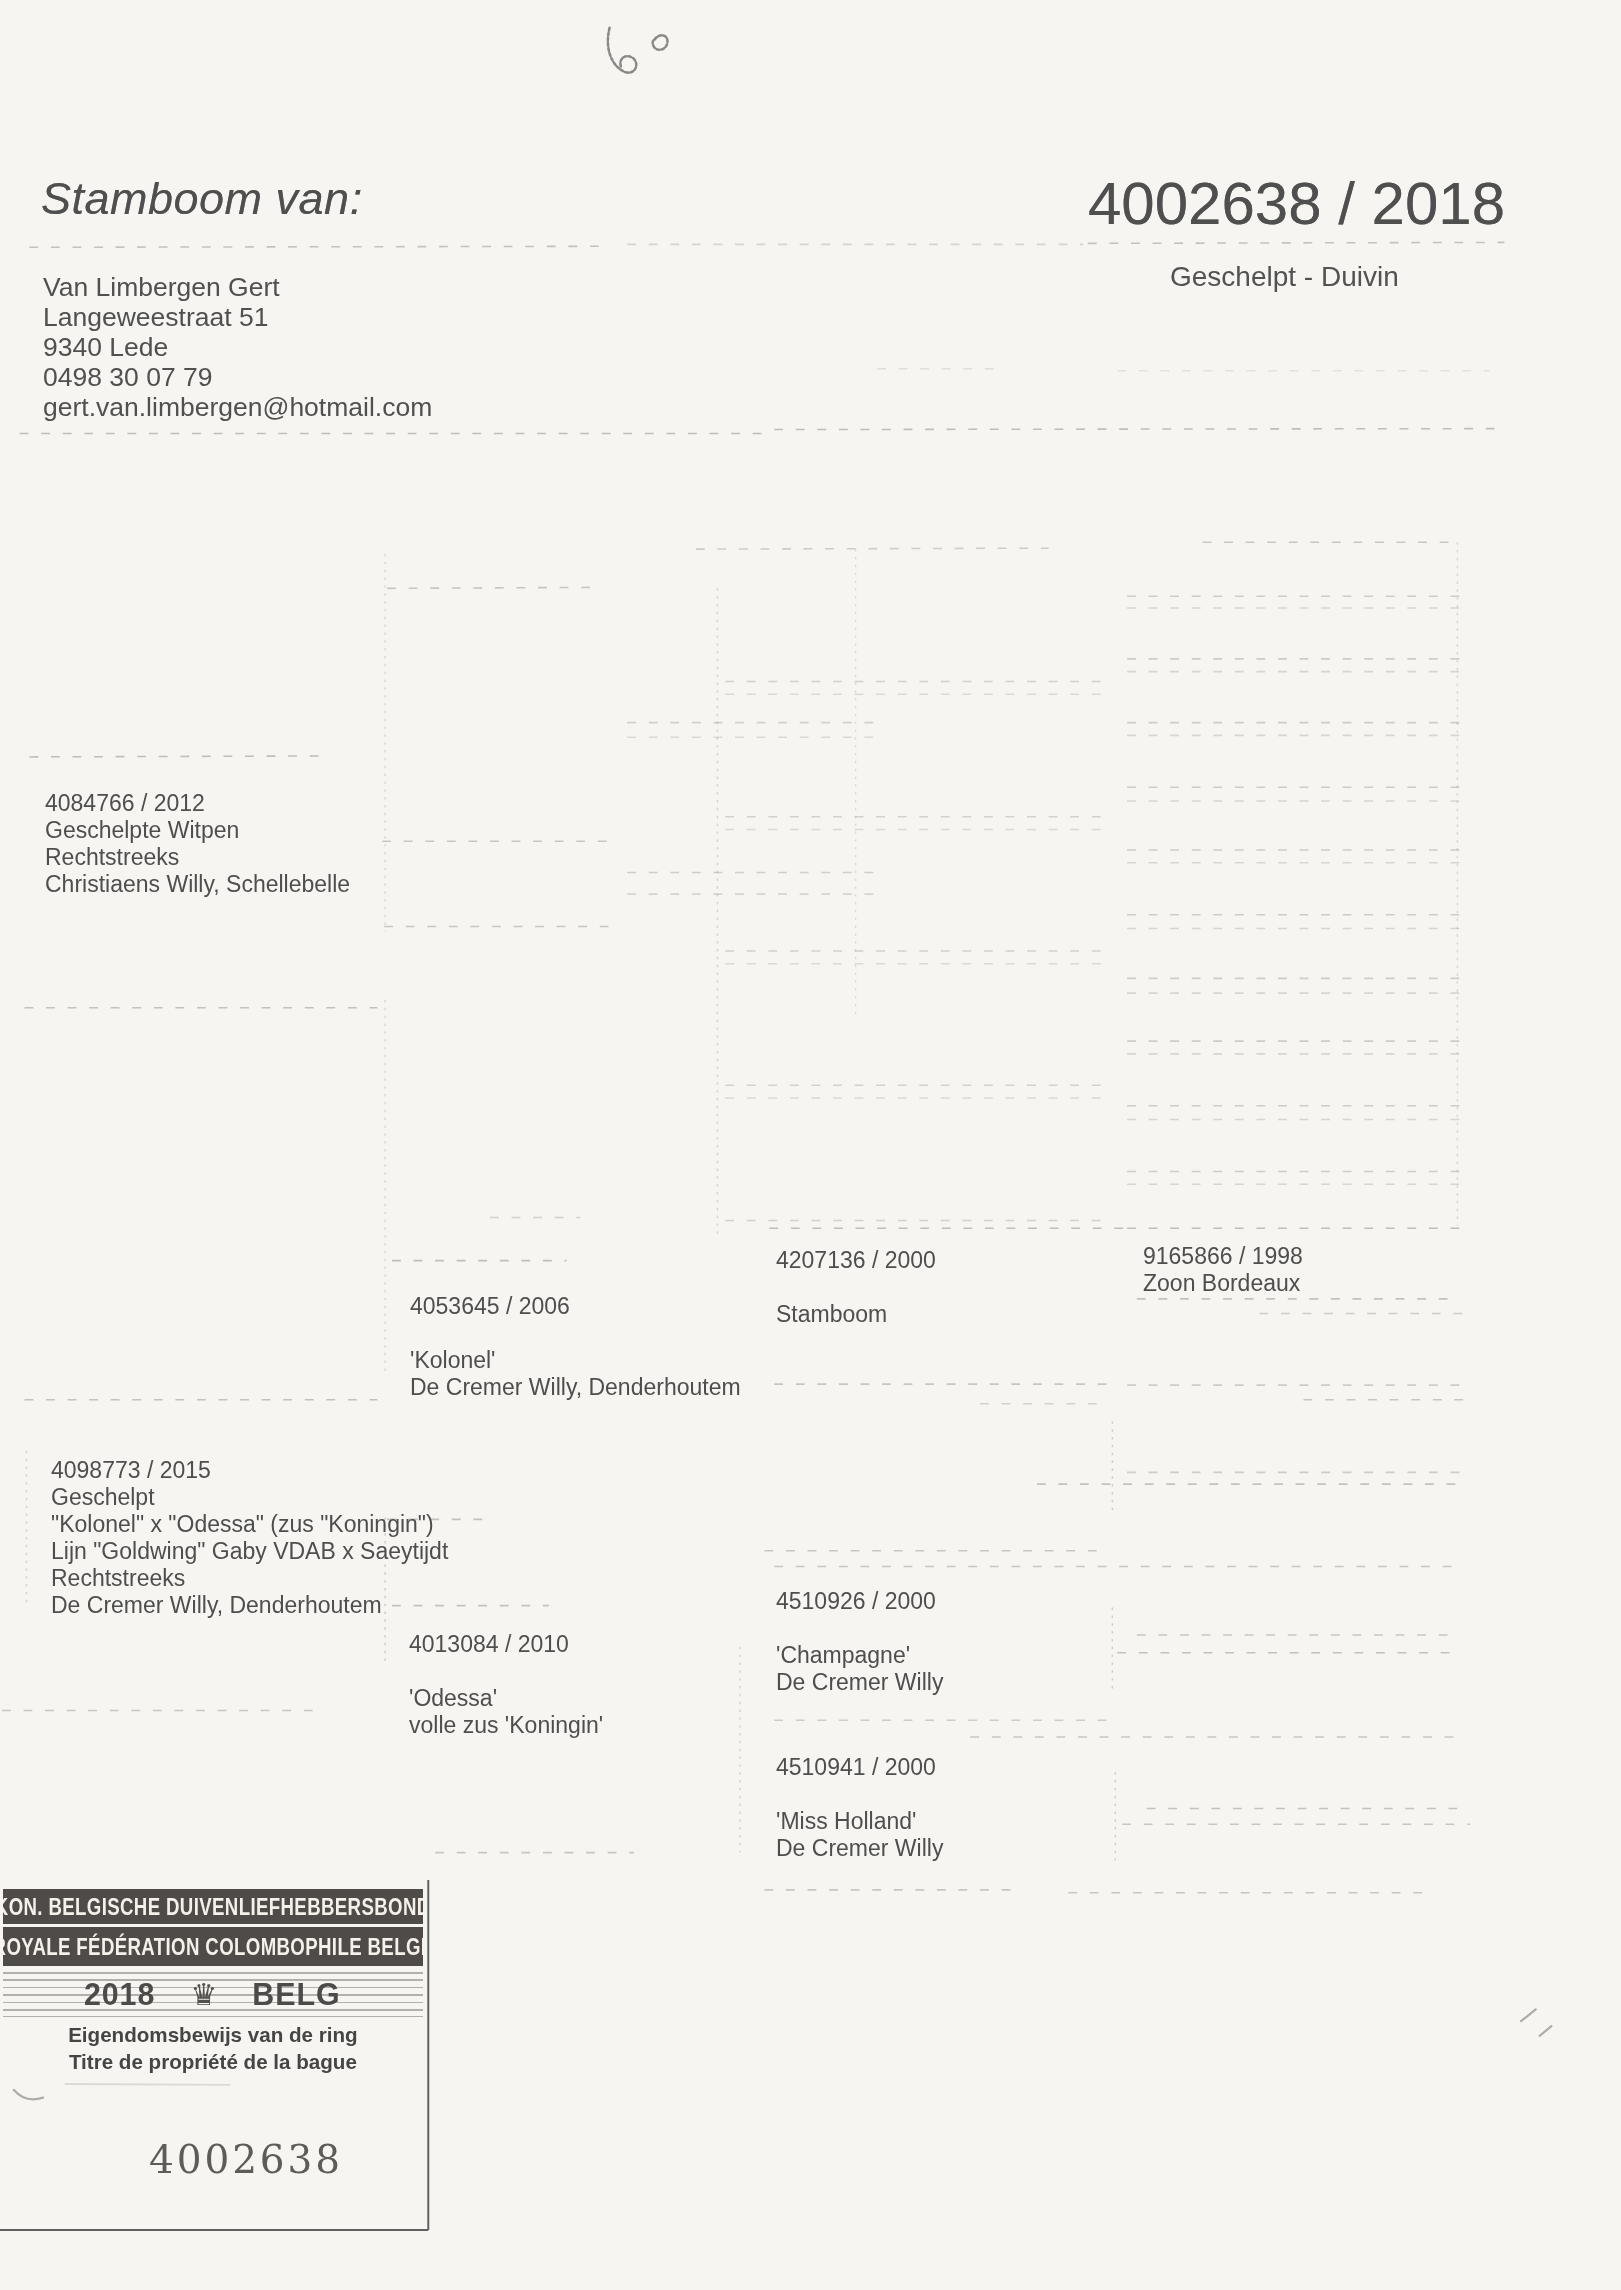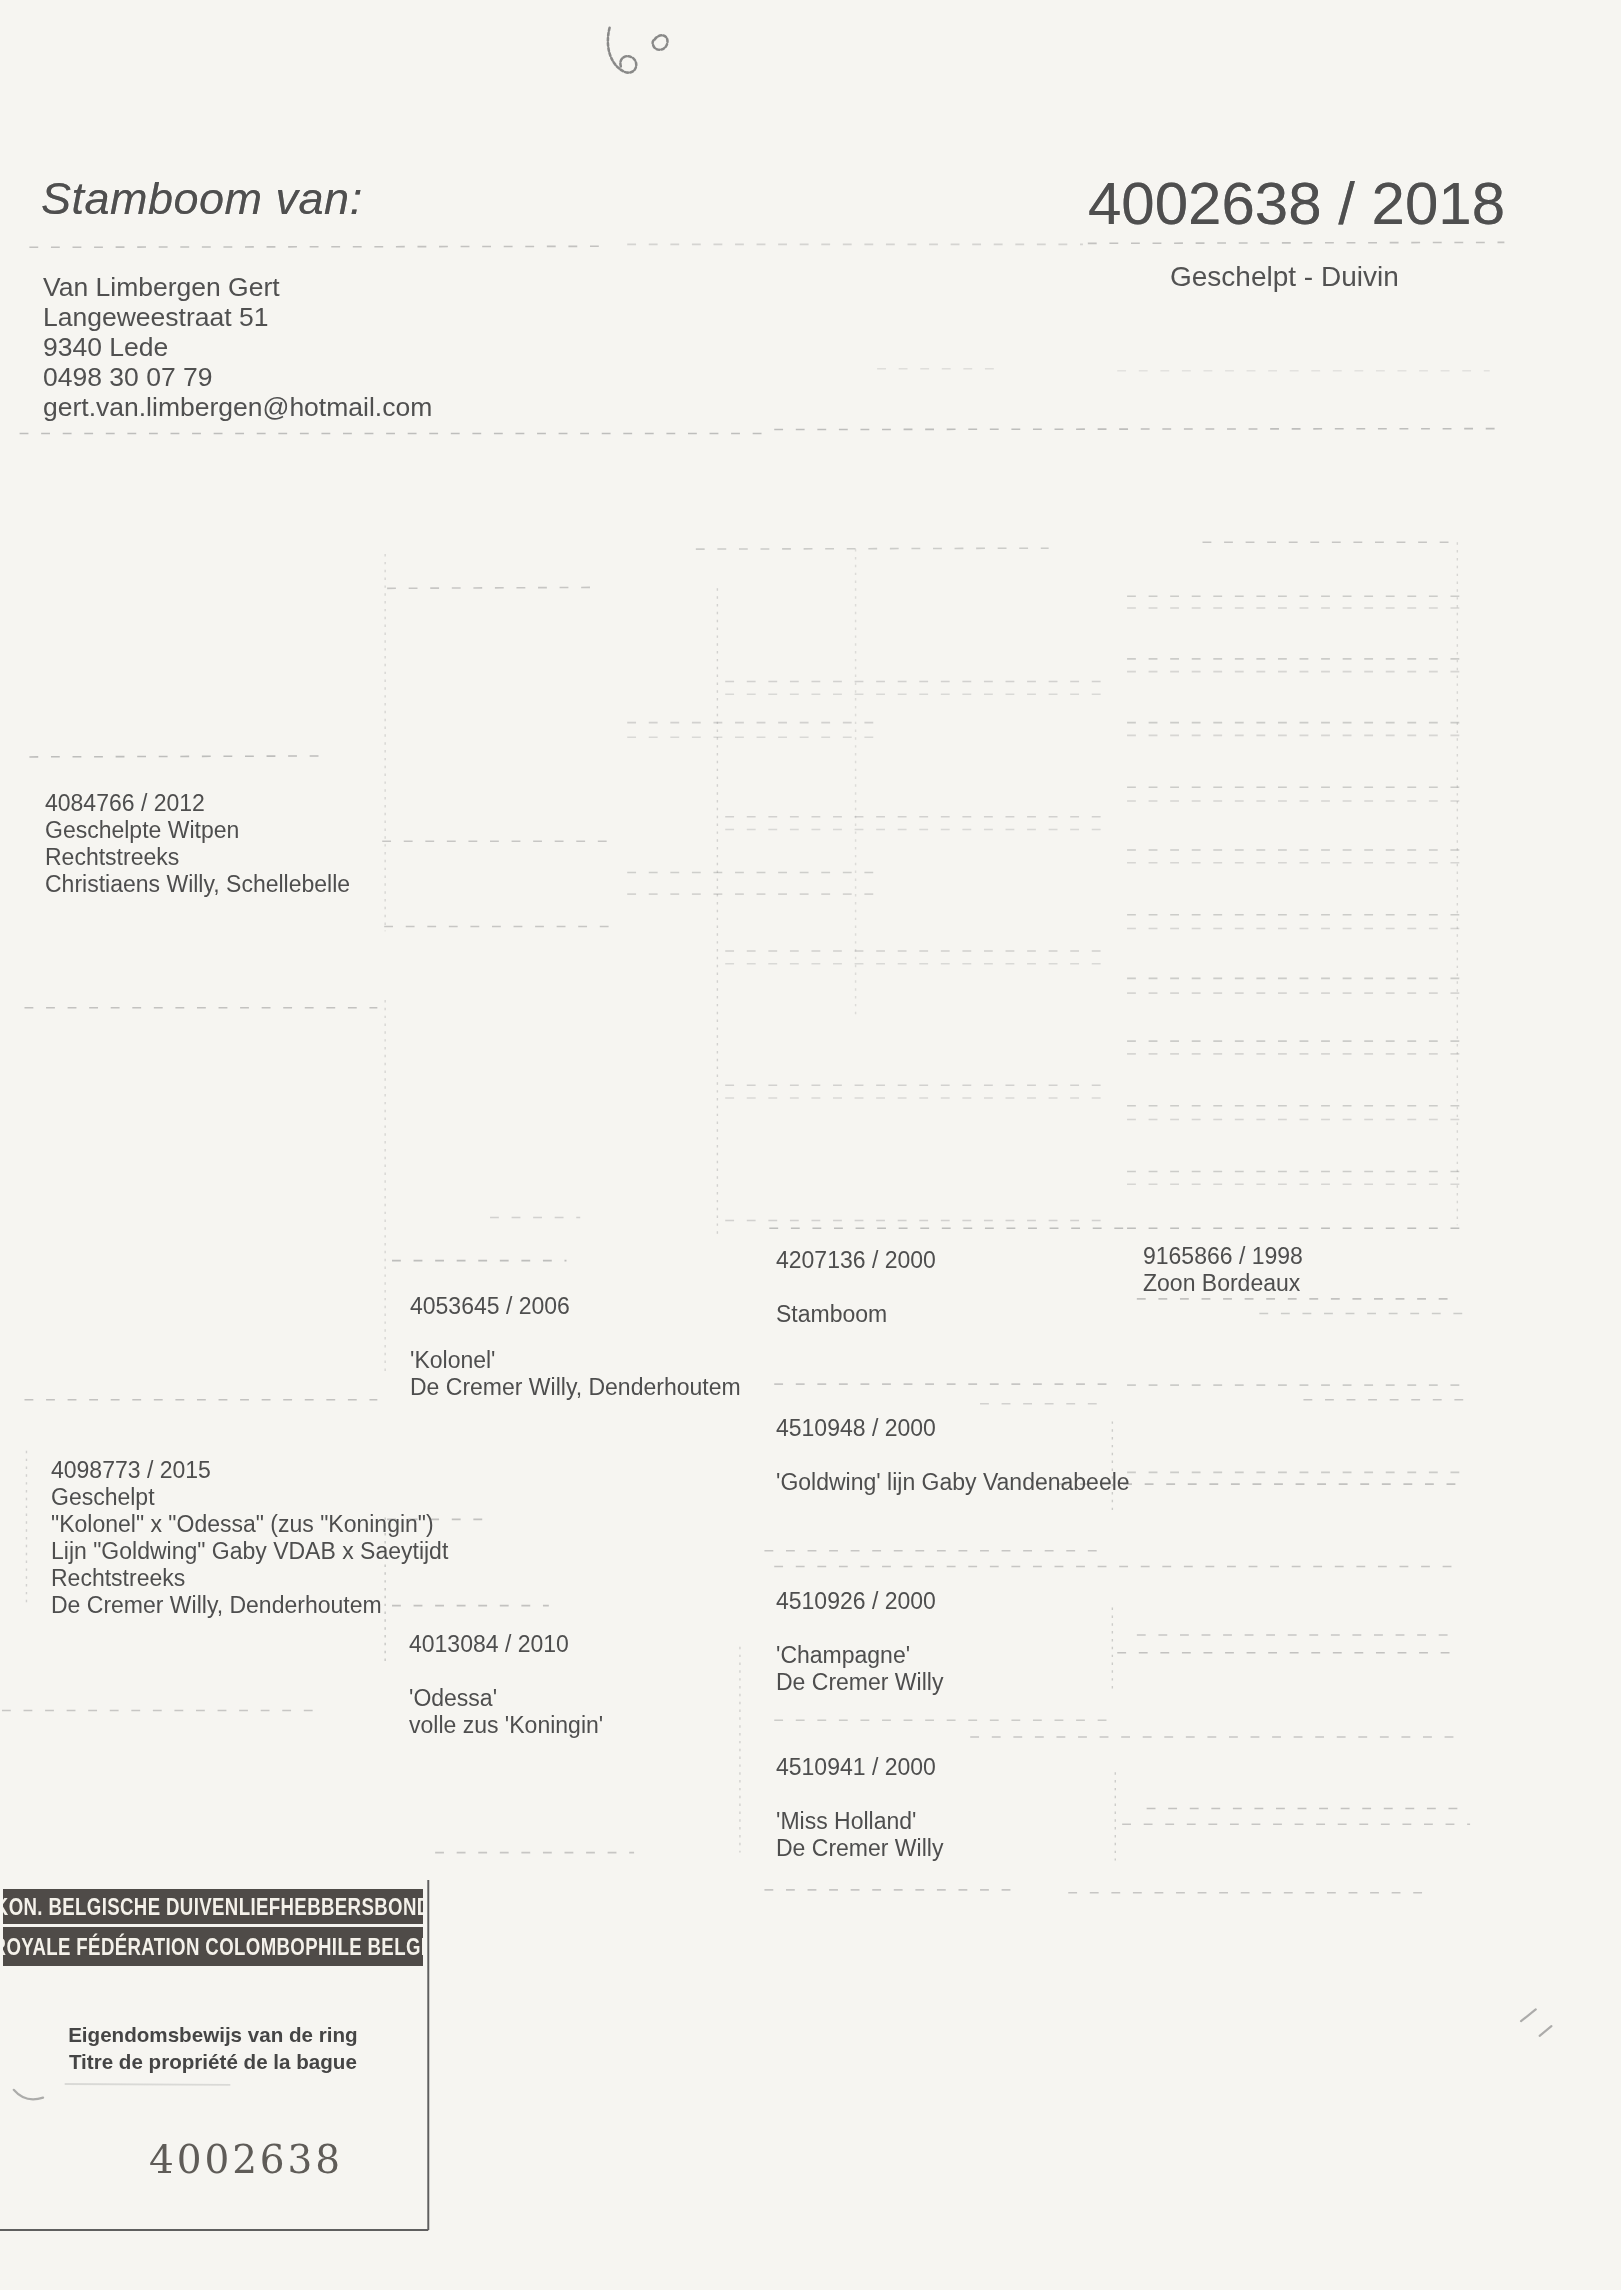--- a/index.html
+++ b/index.html
@@ -189,24 +189,20 @@
     <div>4013084 / 2010</div>
     <div class="gap">'Odessa'</div>
     <div>volle zus 'Koningin'</div>
   </div>
 
   <div class="abs entry" style="left:776px;top:1247px;">
     <div>4207136 / 2000</div>
     <div class="gap">Stamboom</div>
   </div>
 
-  <div class="abs entry" style="left:776px;top:1415px;">
-    <div>4510948 / 2000</div>
-    <div class="gap">'Goldwing' lijn Gaby Vandenabeele</div>
-  </div>
 
   <div class="abs entry" style="left:776px;top:1588px;">
     <div>4510926 / 2000</div>
     <div class="gap">'Champagne'</div>
     <div>De Cremer Willy</div>
   </div>
 
   <div class="abs entry" style="left:776px;top:1754px;">
     <div>4510941 / 2000</div>
     <div class="gap">'Miss Holland'</div>
@@ -217,18 +213,23 @@
     <div>9165866 / 1998</div>
     <div>Zoon Bordeaux</div>
   </div>
 
   <div class="abs stamp-bar" style="top:1889px;height:35px;">
     <span>KON. BELGISCHE DUIVENLIEFHEBBERSBOND</span>
   </div>
   <div class="abs stamp-bar" style="top:1927px;height:39px;">
     <span>ROYALE FÉDÉRATION COLOMBOPHILE BELGE</span>
   </div>
+  <div class="abs stamp-band">
+    <span class="yr">2018</span>
+    <span class="crown">♛</span>
+    <span class="yr">BELG</span>
+  </div>
   <div class="abs stamp-owntxt" style="top:2023px;">Eigendomsbewijs van de ring</div>
   <div class="abs stamp-owntxt" style="top:2050px;">Titre de propriété de la bague</div>
   <div class="abs stamp-number" style="left:149px;top:2137px;">4002638</div>
 
 </div>
 
 
 </body></html>

